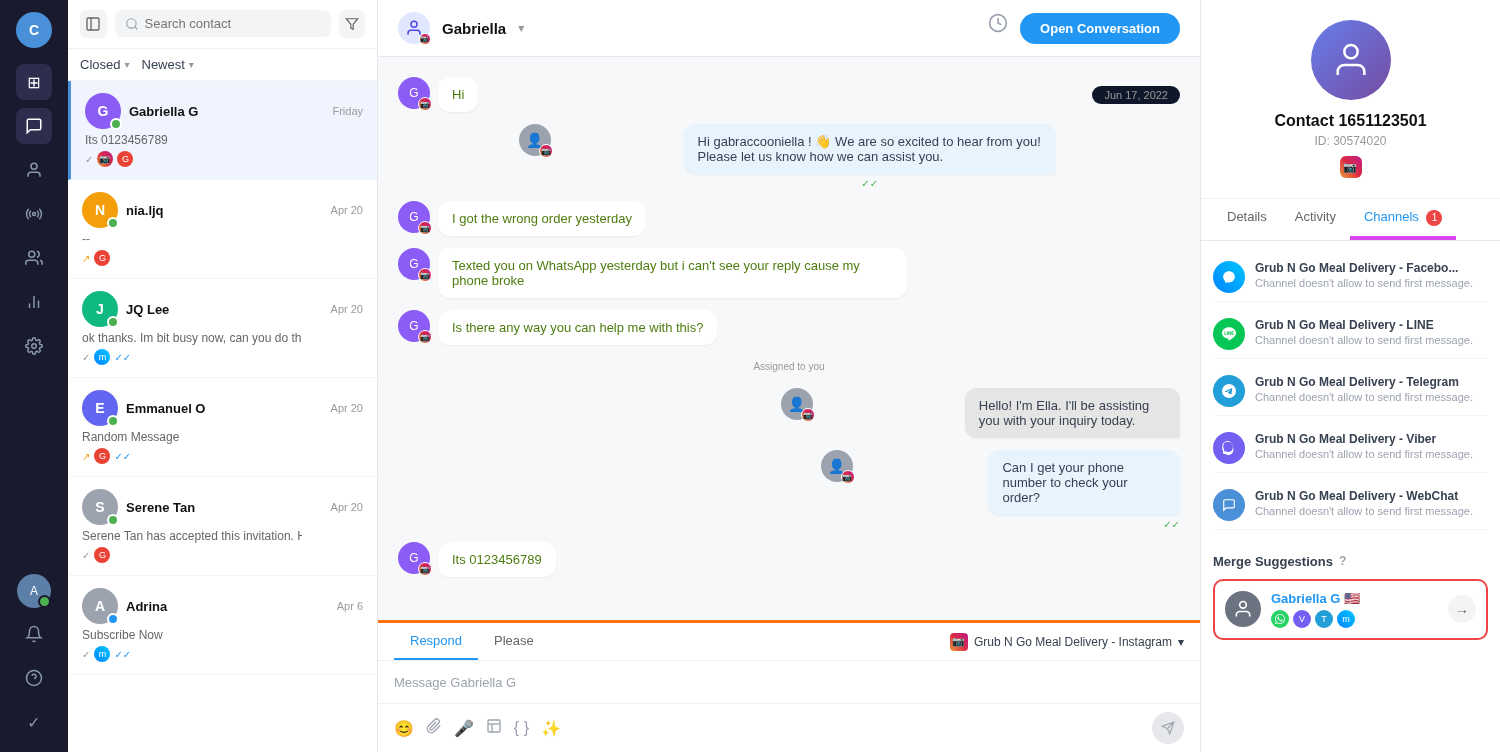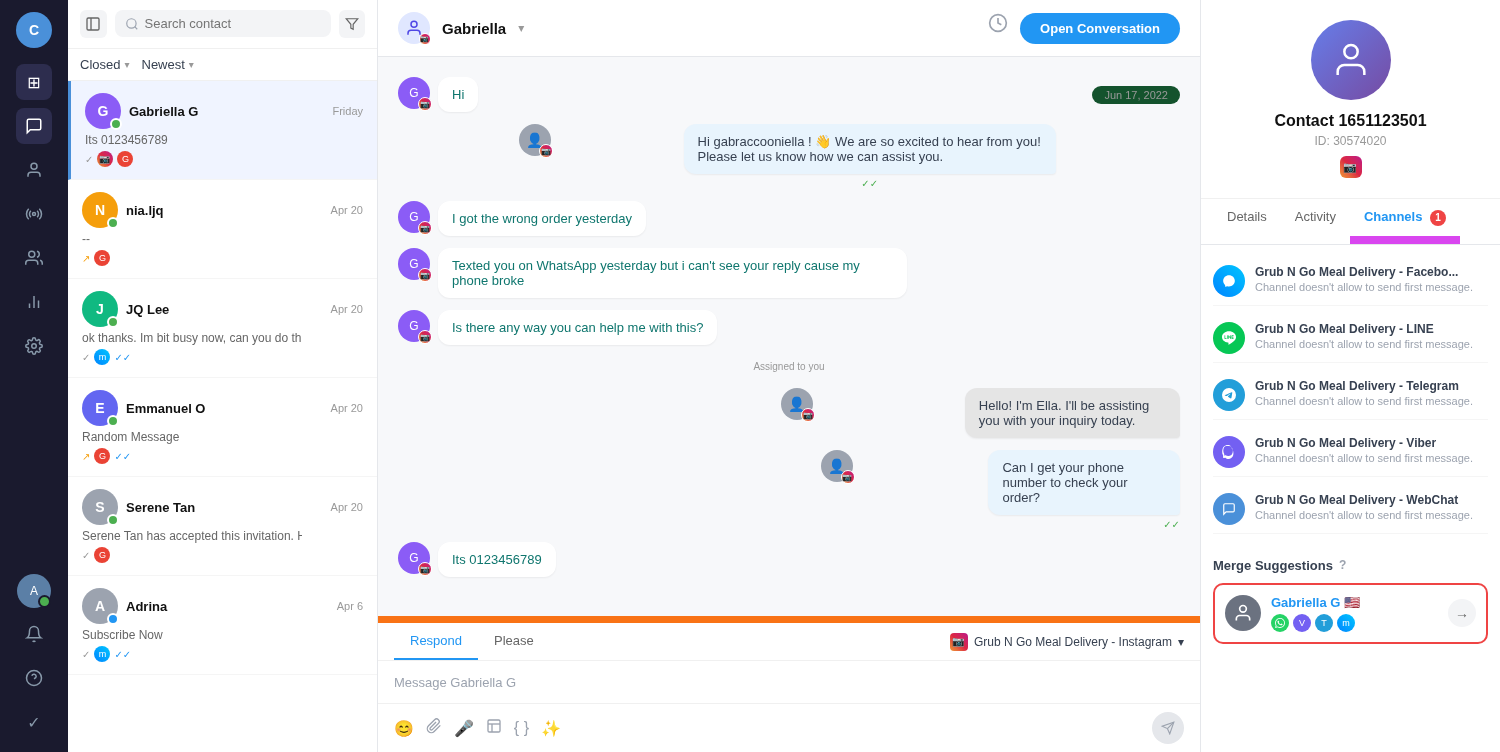--- a/index.html
+++ b/index.html
@@ -157,41 +157,41 @@
       cursor: pointer;
     }
 
     
     .chat-messages {
       flex: 1; overflow-y: auto; padding: 20px;
       display: flex; flex-direction: column; gap: 12px;
     }
     .date-divider {
       text-align: center; font-size: 11px; color: #999;
-      background: #14532d; padding: 3px 12px; border-radius: 10px;
+      background: #0f172a; padding: 3px 12px; border-radius: 10px;
       align-self: center;
     }
     .msg-row { display: flex; align-items: flex-start; gap: 8px; }
     .msg-row.right { flex-direction: row-reverse; }
     .msg-avatar {
       width: 32px; height: 32px; border-radius: 50%;
       background: #ccc; flex-shrink: 0; position: relative;
       display: flex; align-items: center; justify-content: center;
       font-size: 12px; color: white;
     }
     .msg-avatar-ig {
       position: absolute; bottom: -2px; right: -2px;
       width: 14px; height: 14px; border-radius: 50%;
       background: linear-gradient(45deg, #f09433, #e6683c, #dc2743, #cc2366, #bc1888);
       display: flex; align-items: center; justify-content: center;
       font-size: 8px; color: white; border: 1px solid white;
     }
     .msg-bubble {
       max-width: 60%; background: white; border-radius: 12px;
-      padding: 10px 14px; font-size: 13px; color: #0f766e;
+      padding: 10px 14px; font-size: 13px; color: #4d7c0f;
       box-shadow: 0 1px 2px rgba(0,0,0,0.06);
     }
     .msg-row.right .msg-bubble {
       background: #4a90d9; color: white; border-radius: 12px 12px 4px 12px;
     }
     .assigned-label {
       text-align: center; font-size: 10px; color: #999;
       align-self: center; padding: 4px 0;
     }
     .right-avatar-icon {
@@ -203,21 +203,21 @@
       position: absolute; bottom: -2px; right: -2px;
       width: 14px; height: 14px; border-radius: 50%;
       background: linear-gradient(45deg, #f09433, #e6683c, #dc2743, #cc2366, #bc1888);
       display: flex; align-items: center; justify-content: center;
       font-size: 8px; color: white; border: 1px solid white;
     }
 
     
     .chat-input-area {
       background: #fff;
-      border-top: 7px solid #f97316;
+      border-top: 3px solid #f97316;
     }
     .chat-input-tabs {
       display: flex; align-items: center; gap: 0;
       padding: 0 16px; border-bottom: 1px solid #f0f0f0;
     }
     .chat-tab {
       padding: 10px 16px; font-size: 13px; color: #666;
       cursor: pointer; border-bottom: 2px solid transparent;
     }
     .chat-tab.active { color: #2196f3; border-bottom: 2px solid #2196f3; font-weight: 500; }
@@ -290,21 +290,21 @@
 
     
     .panel-tabs {
       display: flex; border-bottom: 1px solid #e5e7eb;
       padding: 0 12px;
     }
     .panel-tab {
       padding: 10px 14px; font-size: 13px; color: #666;
       cursor: pointer; border-bottom: 2px solid transparent;
     }
-    .panel-tab.active { color: #2196f3; border-bottom: 8px solid #d946ef; font-weight: 700; }
+    .panel-tab.active { color: #2196f3; border-bottom: 4px solid #d946ef; font-weight: 400; }
     .panel-tab-badge {
       display: inline-flex; align-items: center; justify-content: center;
       width: 16px; height: 16px; background: #ef4444; color: white;
       border-radius: 50%; font-size: 10px; margin-left: 4px;
     }
 
     
     .channels-list { padding: 12px; display: flex; flex-direction: column; gap: 8px; }
     .channel-item {
       display: flex; align-items: flex-start; gap: 10px;

